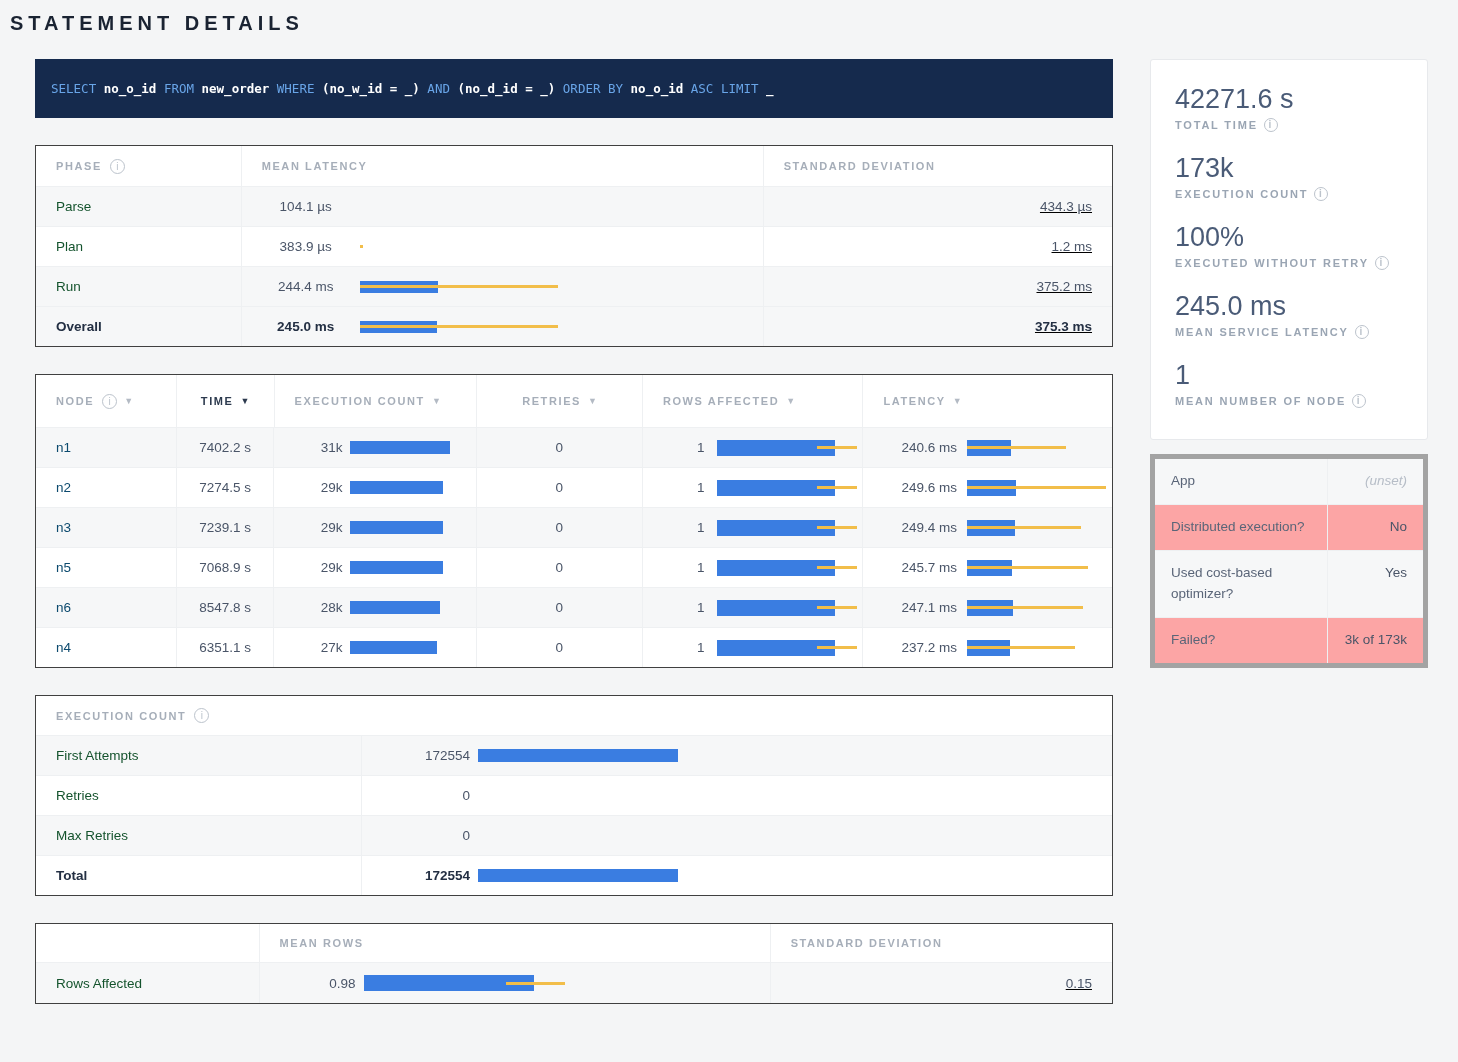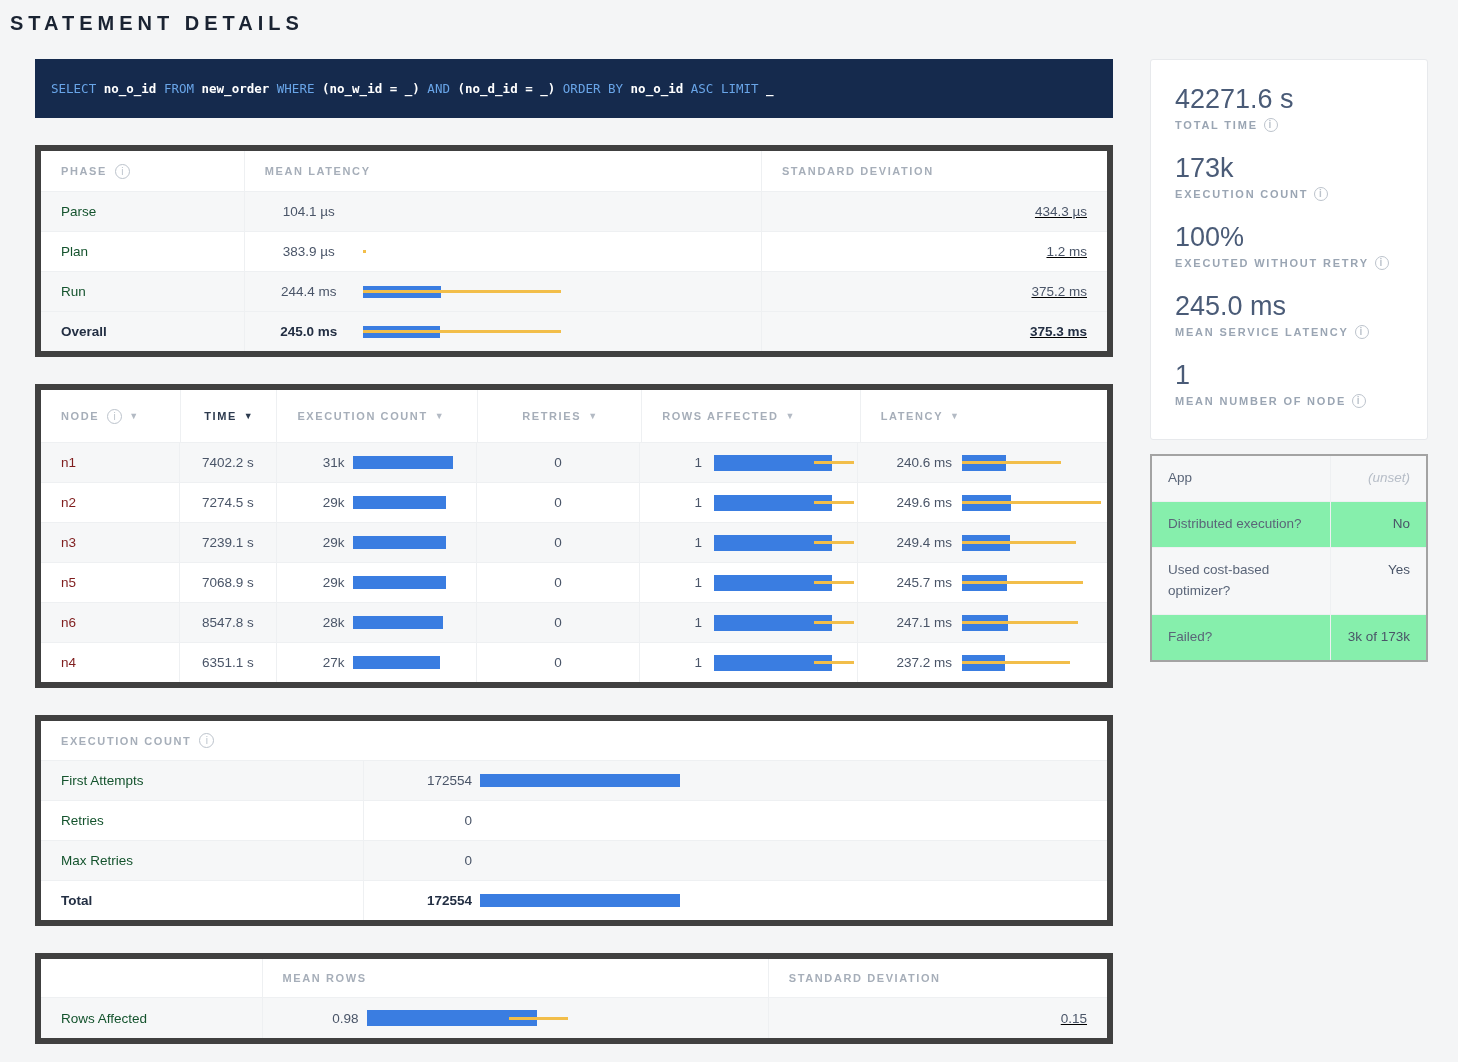--- a/index.html
+++ b/index.html
@@ -10,38 +10,38 @@
   .main-col { width:1078px; flex:none; }
   .side-col { width:278px; flex:none; margin-left:37px; }
 
   
   .sql-box { background:#152a4d; height:59px; display:flex; align-items:center; padding-left:16px; }
   .sql-box code { font-family:"DejaVu Sans Mono", monospace; font-size:12.5px; color:#ffffff; white-space:nowrap; }
   .sql-box .kw { color:#69a5e8; font-weight:400; }
   .sql-box .id { color:#ffffff; font-weight:700; }
 
   
-  .tbl { background:#ffffff; border:6px solid #404040; margin-top:27px; }
+  .tbl { background:#ffffff; border:1px solid #404040; margin-top:27px; }
   .tbl:first-child { margin-top:0; }
   .tr { display:flex; border-top:1px solid #eef0f2; min-height:40px; }
   .tr.head { border-top:none; }
   .tr.striped { background:#f6f7f8; }
   .td { display:flex; align-items:center; padding:0 0 0 20px; }
   .td.div { border-left:1px solid #eef0f2; }
   .td.right { justify-content:flex-end; padding-right:20px; padding-left:0;text-decoration:underline; }
   .hdr { font-size:11px; font-weight:700; letter-spacing:1.6px; color:#a6aeb9; white-space:nowrap; }
   .hdr.active { color:#2c3a4e; }
   .caret { font-size:9px; color:#b3bac4; margin-left:7px; }
   .caret.active { color:#2c3a4e; }
   .info-icon { flex:none; width:15px; height:15px; border:1px solid #bcc3cc; border-radius:50%; color:#bcc3cc;
                font-size:10px; line-height:13px; text-align:center; margin-left:8px; font-style:normal; }
   .lbl { font-size:13.5px; color:#14532d; }
   .num { font-size:13.5px; color:#4a5568; text-align:right; white-space:nowrap; }
   .bold-row .lbl, .bold-row .val, .bold-row .num { color:#232f43; font-weight:700; }
-  a.node-link { font-size:13.5px; color:#7f1d1d; text-decoration:none; }
+  a.node-link { font-size:13.5px; color:#0c4a6e; text-decoration:none; }
 
   
   .bar { position:relative; display:inline-block; flex:none; }
   .bar-blue { position:absolute; left:0; top:0; bottom:0; background:#3a7de1; }
   .bar-yellow { position:absolute; height:3px; background:#f2be4a; }
   .h12 { height:12px; } .h12 .bar-yellow { top:4.5px; }
   .h13 { height:13px; }
   .h16 { height:16px; } .h16 .bar-yellow { top:6.5px; }
 
   
@@ -65,21 +65,21 @@
   .ra-c1 { width:223px; } .ra-c2 { width:512px; } .ra-c3 { width:343px; }
   .ra-val { width:76px; margin-right:8px; }
 
   
   .summary-card { background:#ffffff; border:1px solid #e7e9ec; border-radius:3px; padding:24px 24px 10px 24px; }
   .stat { margin-bottom:21px; }
   .stat-value { font-size:27px; color:#4a5b77; font-weight:400; line-height:1.15; }
   .stat-label { display:flex; align-items:center; font-size:11px; font-weight:700; letter-spacing:1.8px; color:#9aa5b3; margin-top:3px; white-space:nowrap; }
   .stat-label .info-icon { width:14px; height:14px; line-height:12px; margin-left:6px; }
 
-  .side-tbl { background:#86efac; border:2px solid #a3a3a3; margin-top:14px; }
+  .side-tbl { background:#fca5a5; border:5px solid #a3a3a3; margin-top:14px; }
   .side-tr { display:flex; border-top:1px solid #eef0f2; }
   .side-tr:first-child { border-top:none; }
   .side-tr.striped { background:#f6f7f8; }
   .side-lbl { flex:1; padding:12px 10px 12px 16px; font-size:13.5px; color:#5a6578; line-height:1.55; }
   .side-val { width:96px; border-left:1px solid #eef0f2; display:flex; align-items:flex-start; justify-content:flex-end;
               padding:12px 16px 12px 6px; font-size:13.5px; color:#4a5568; text-align:right; line-height:1.55; }
   .side-val.unset { color:#b6bdc7; font-style:italic; }
 </style>
 </head>
 <body>

